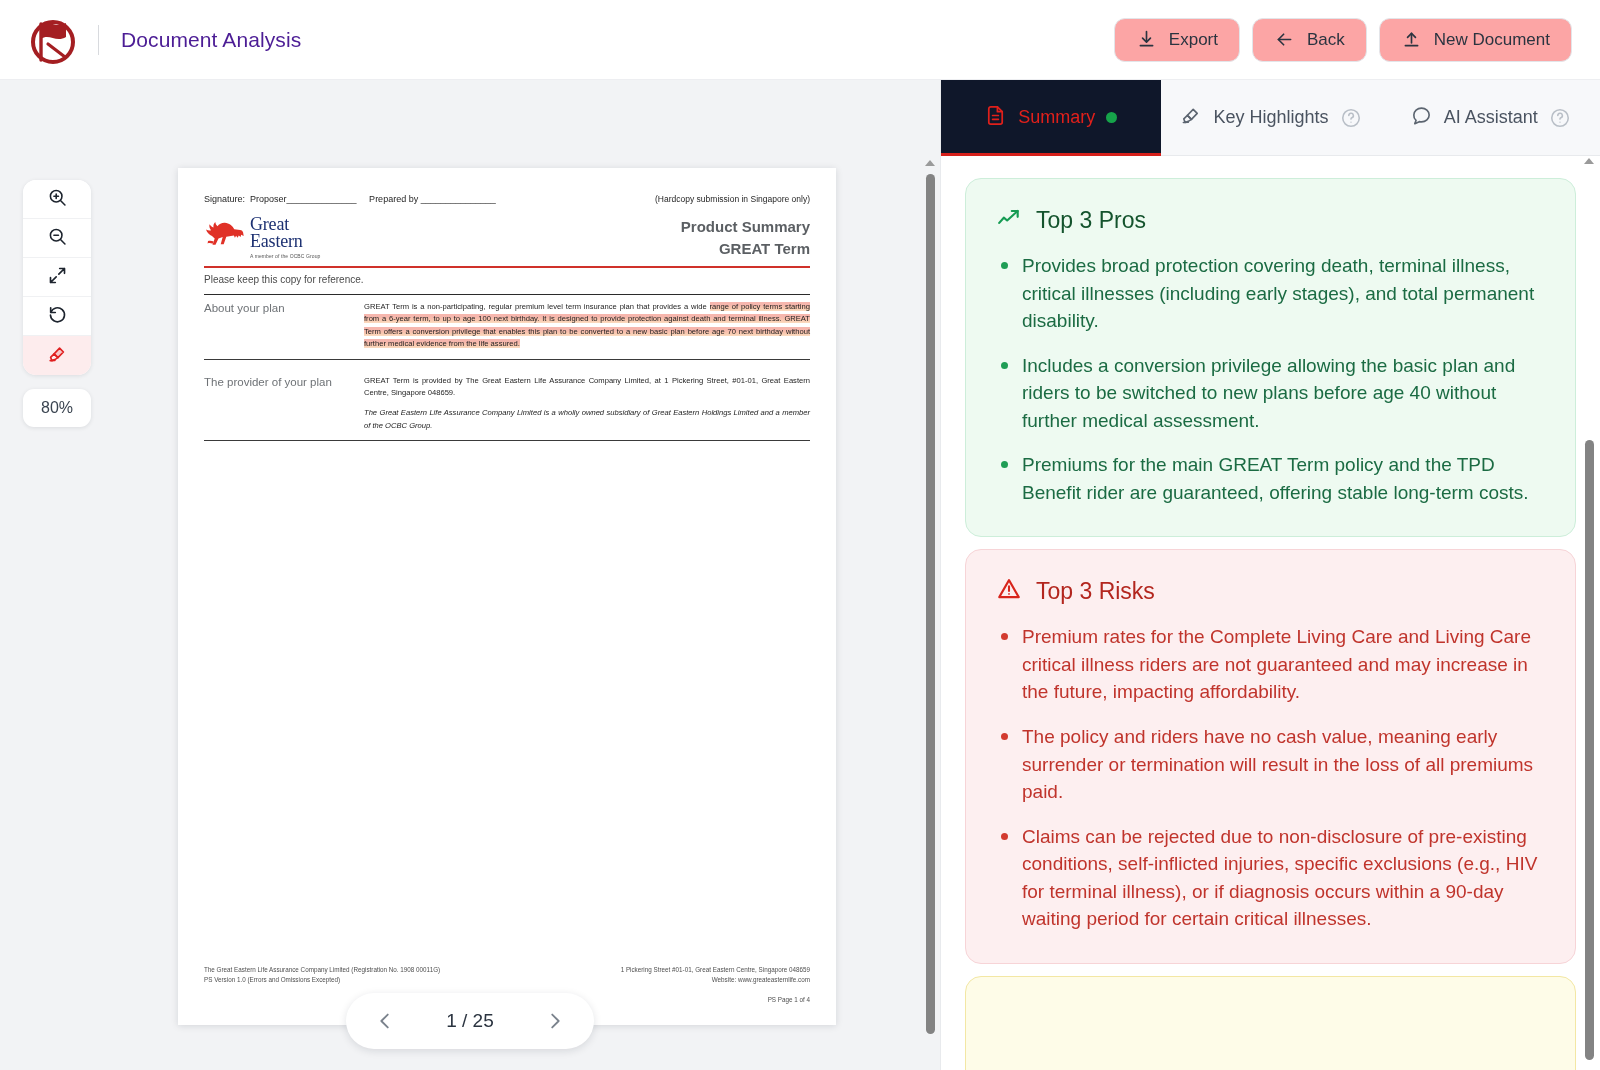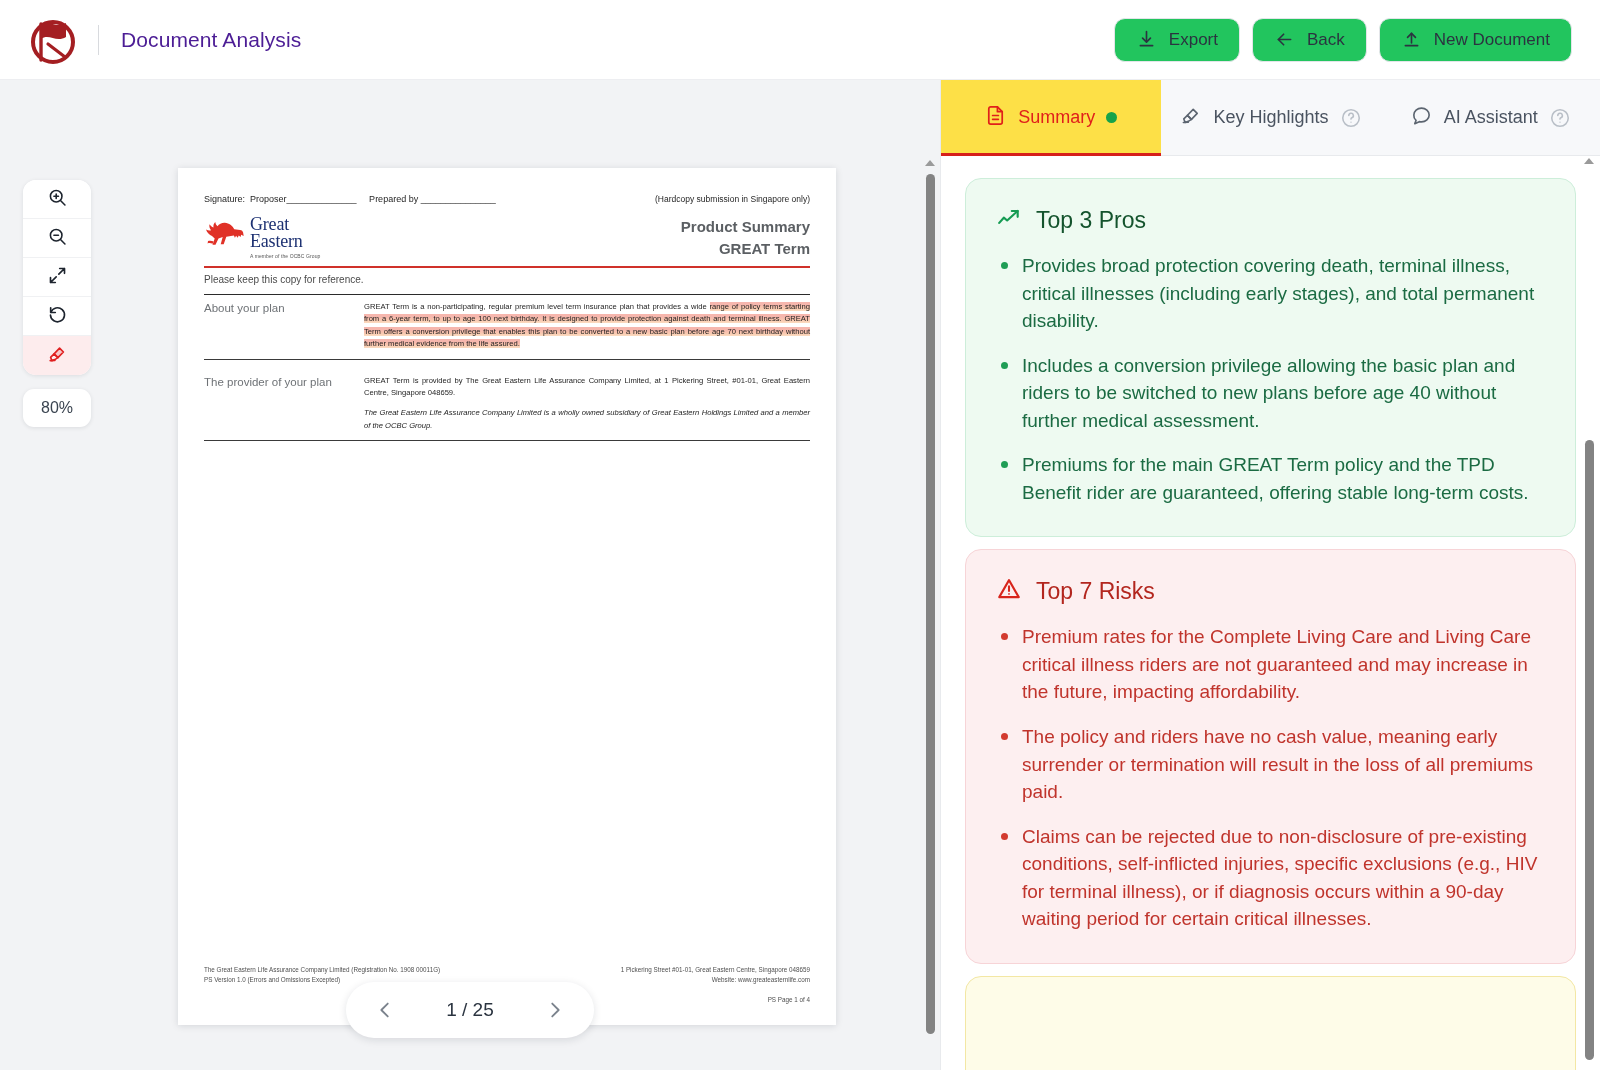--- a/index.html
+++ b/index.html
@@ -30,21 +30,21 @@
   .app-title {
     font-size: 21px; color: #4c1d95; letter-spacing: .1px;
   }
   .topbar-actions {
     margin-left: auto; display: flex; align-items: center; gap: 12px;
   }
   .tb-btn {
     display: flex; align-items: center; gap: 12px;
     height: 44px; padding: 0 21px;
     border: 1px solid #e3e5e9; border-radius: 11px;
-    background: #22c55e; color: #2b3440;
+    background: #fca5a5; color: #2b3440;
     font-size: 17px; font-family: inherit;
     cursor: pointer; white-space: nowrap;
   }
   .tb-btn svg { display: block; }
 
   
   .workspace { display: flex; height: 990px; }
 
   
   .viewer {
@@ -121,21 +121,21 @@
 
   .pg-footer {
     position: absolute; left: 26px; right: 26px; bottom: 20px;
     display: flex; font-size: 6.3px; color: #4f4f4f; line-height: 1.6;
   }
   .pf-right { margin-left: auto; text-align: right; }
   .pf-page { margin-top: 10px; }
 
   .pager {
     position: absolute; left: 50%; transform: translateX(-50%);
-    bottom: 32px;
+    bottom: 21px;
     height: 56px; min-width: 248px;
     background: #ffffff; border-radius: 28px;
     box-shadow: 0 2px 9px rgba(20,25,40,.12);
     display: flex; align-items: center; justify-content: space-between;
     padding: 0 28px; gap: 26px; z-index: 4;
   }
   .pager-arrow { cursor: pointer; display: flex; color: #7a828c; }
   .pager-label { font-size: 19px; color: #2b3440; }
 
   
@@ -161,21 +161,21 @@
   .tabs {
     display: flex; height: 76px; border-bottom: 1px solid #e8eaed;
     background: #f7f8fa;
   }
   .tab {
     flex: 1; display: flex; align-items: center; justify-content: center;
     gap: 11px; cursor: pointer; position: relative;
     font-size: 18px; color: #4a5360; background: #f7f8fa;
     padding: 0 6px;
   }
-  .tab.active { background: #fde047; color: #e0201b; }
+  .tab.active { background: #0f172a; color: #e0201b; }
   .tab.active::after {
     content: ""; position: absolute; left: 0; right: 0; bottom: -1px;
     height: 3px; background: #d6201b;
   }
   .tab-label { text-align: center; line-height: 1.15; }
   .green-dot {
     width: 11px; height: 11px; border-radius: 50%; background: #16a34a; flex: 0 0 11px;
   }
   .help-badge { color: #b9bfc7; display: flex; flex: 0 0 auto; }
 
@@ -485,21 +485,21 @@
 
       <div class="card risks">
         <div class="card-head">
           <span>
             <svg width="26" height="26" viewBox="0 0 24 24" fill="none" stroke="#d8251c" stroke-width="1.9" stroke-linecap="round" stroke-linejoin="round">
               <path d="M12 3.8 21 19.5H3z"></path>
                 <path d="M12 9.6v4.2"></path>
                 <circle cx="12" cy="16.6" r=".8" fill="#d8251c" stroke="none"></circle>
             </svg>
           </span>
-          <span class="card-title">Top 7 Risks</span>
+          <span class="card-title">Top 3 Risks</span>
         </div>
         <ul class="card-list">
           <li>Premium rates for the Complete Living Care and Living Care critical illness riders are not guaranteed and may increase in the future, impacting affordability.</li>
           <li>The policy and riders have no cash value, meaning early surrender or termination will result in the loss of all premiums paid.</li>
           <li>Claims can be rejected due to non-disclosure of pre-existing conditions, self-inflicted injuries, specific exclusions (e.g., HIV for terminal illness), or if diagnosis occurs within a 90-day waiting period for certain critical illnesses.</li>
         </ul>
       </div>
 
       <div class="card notes" style="height:120px;"></div>
     </div>

